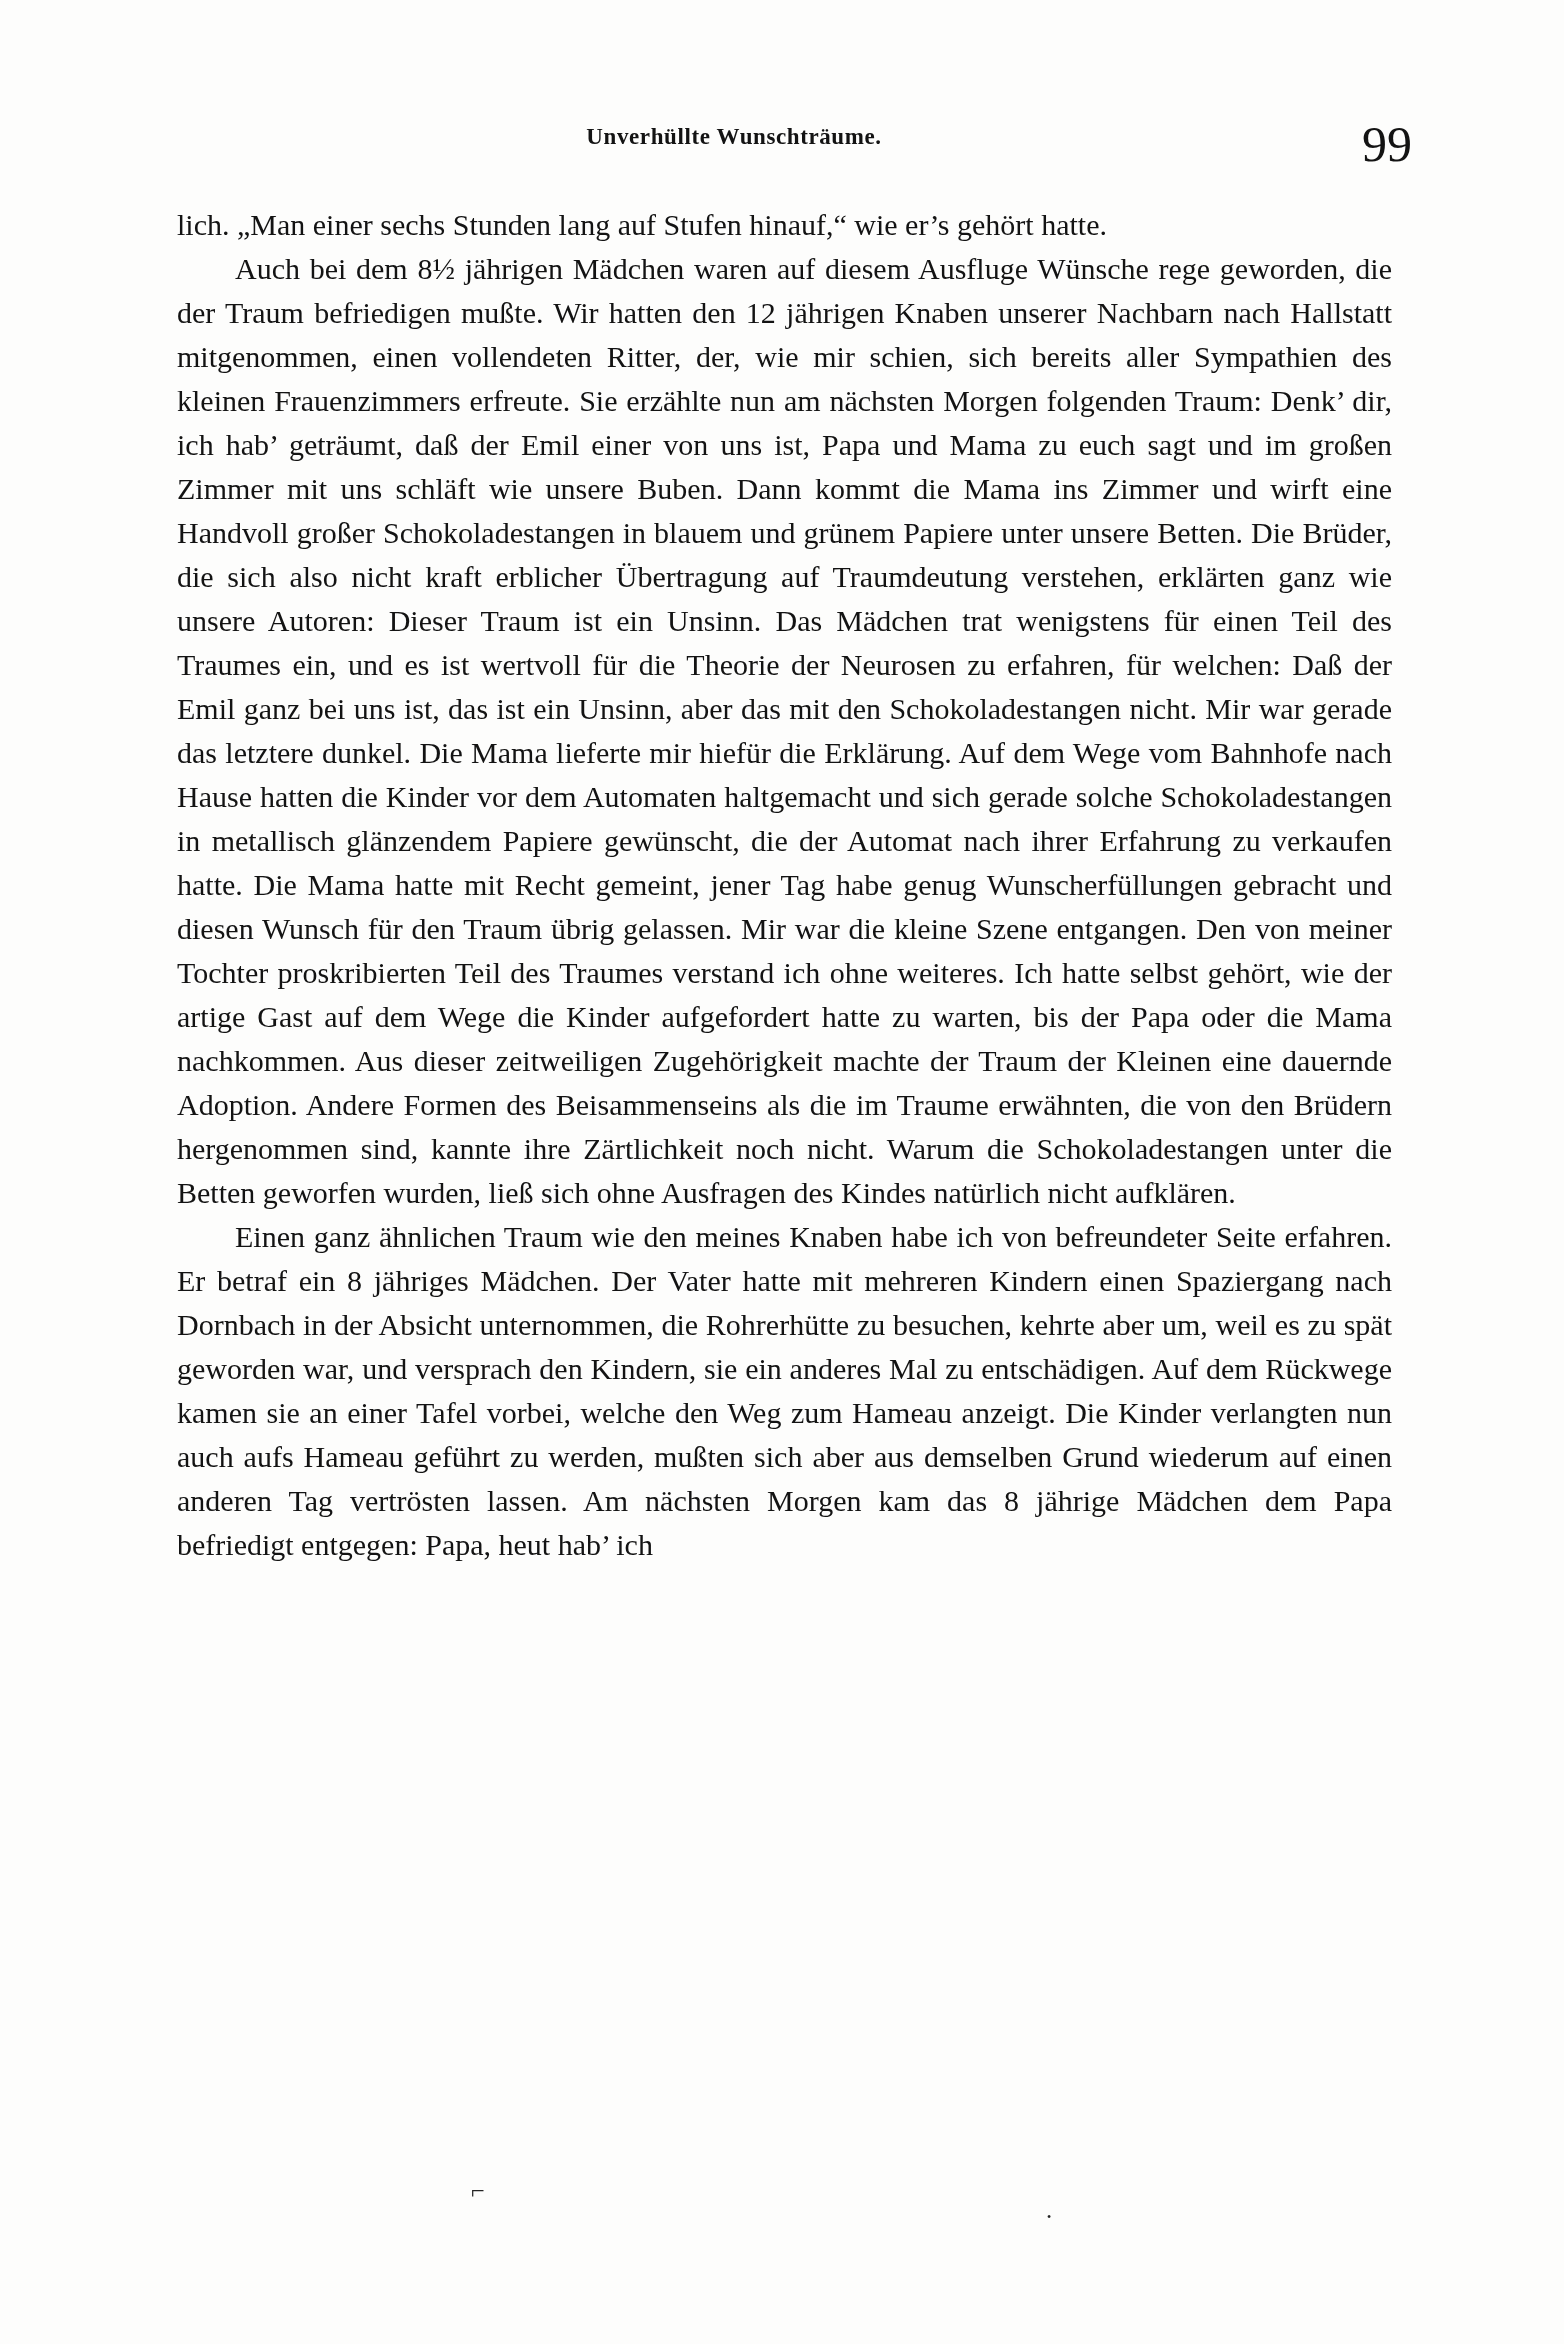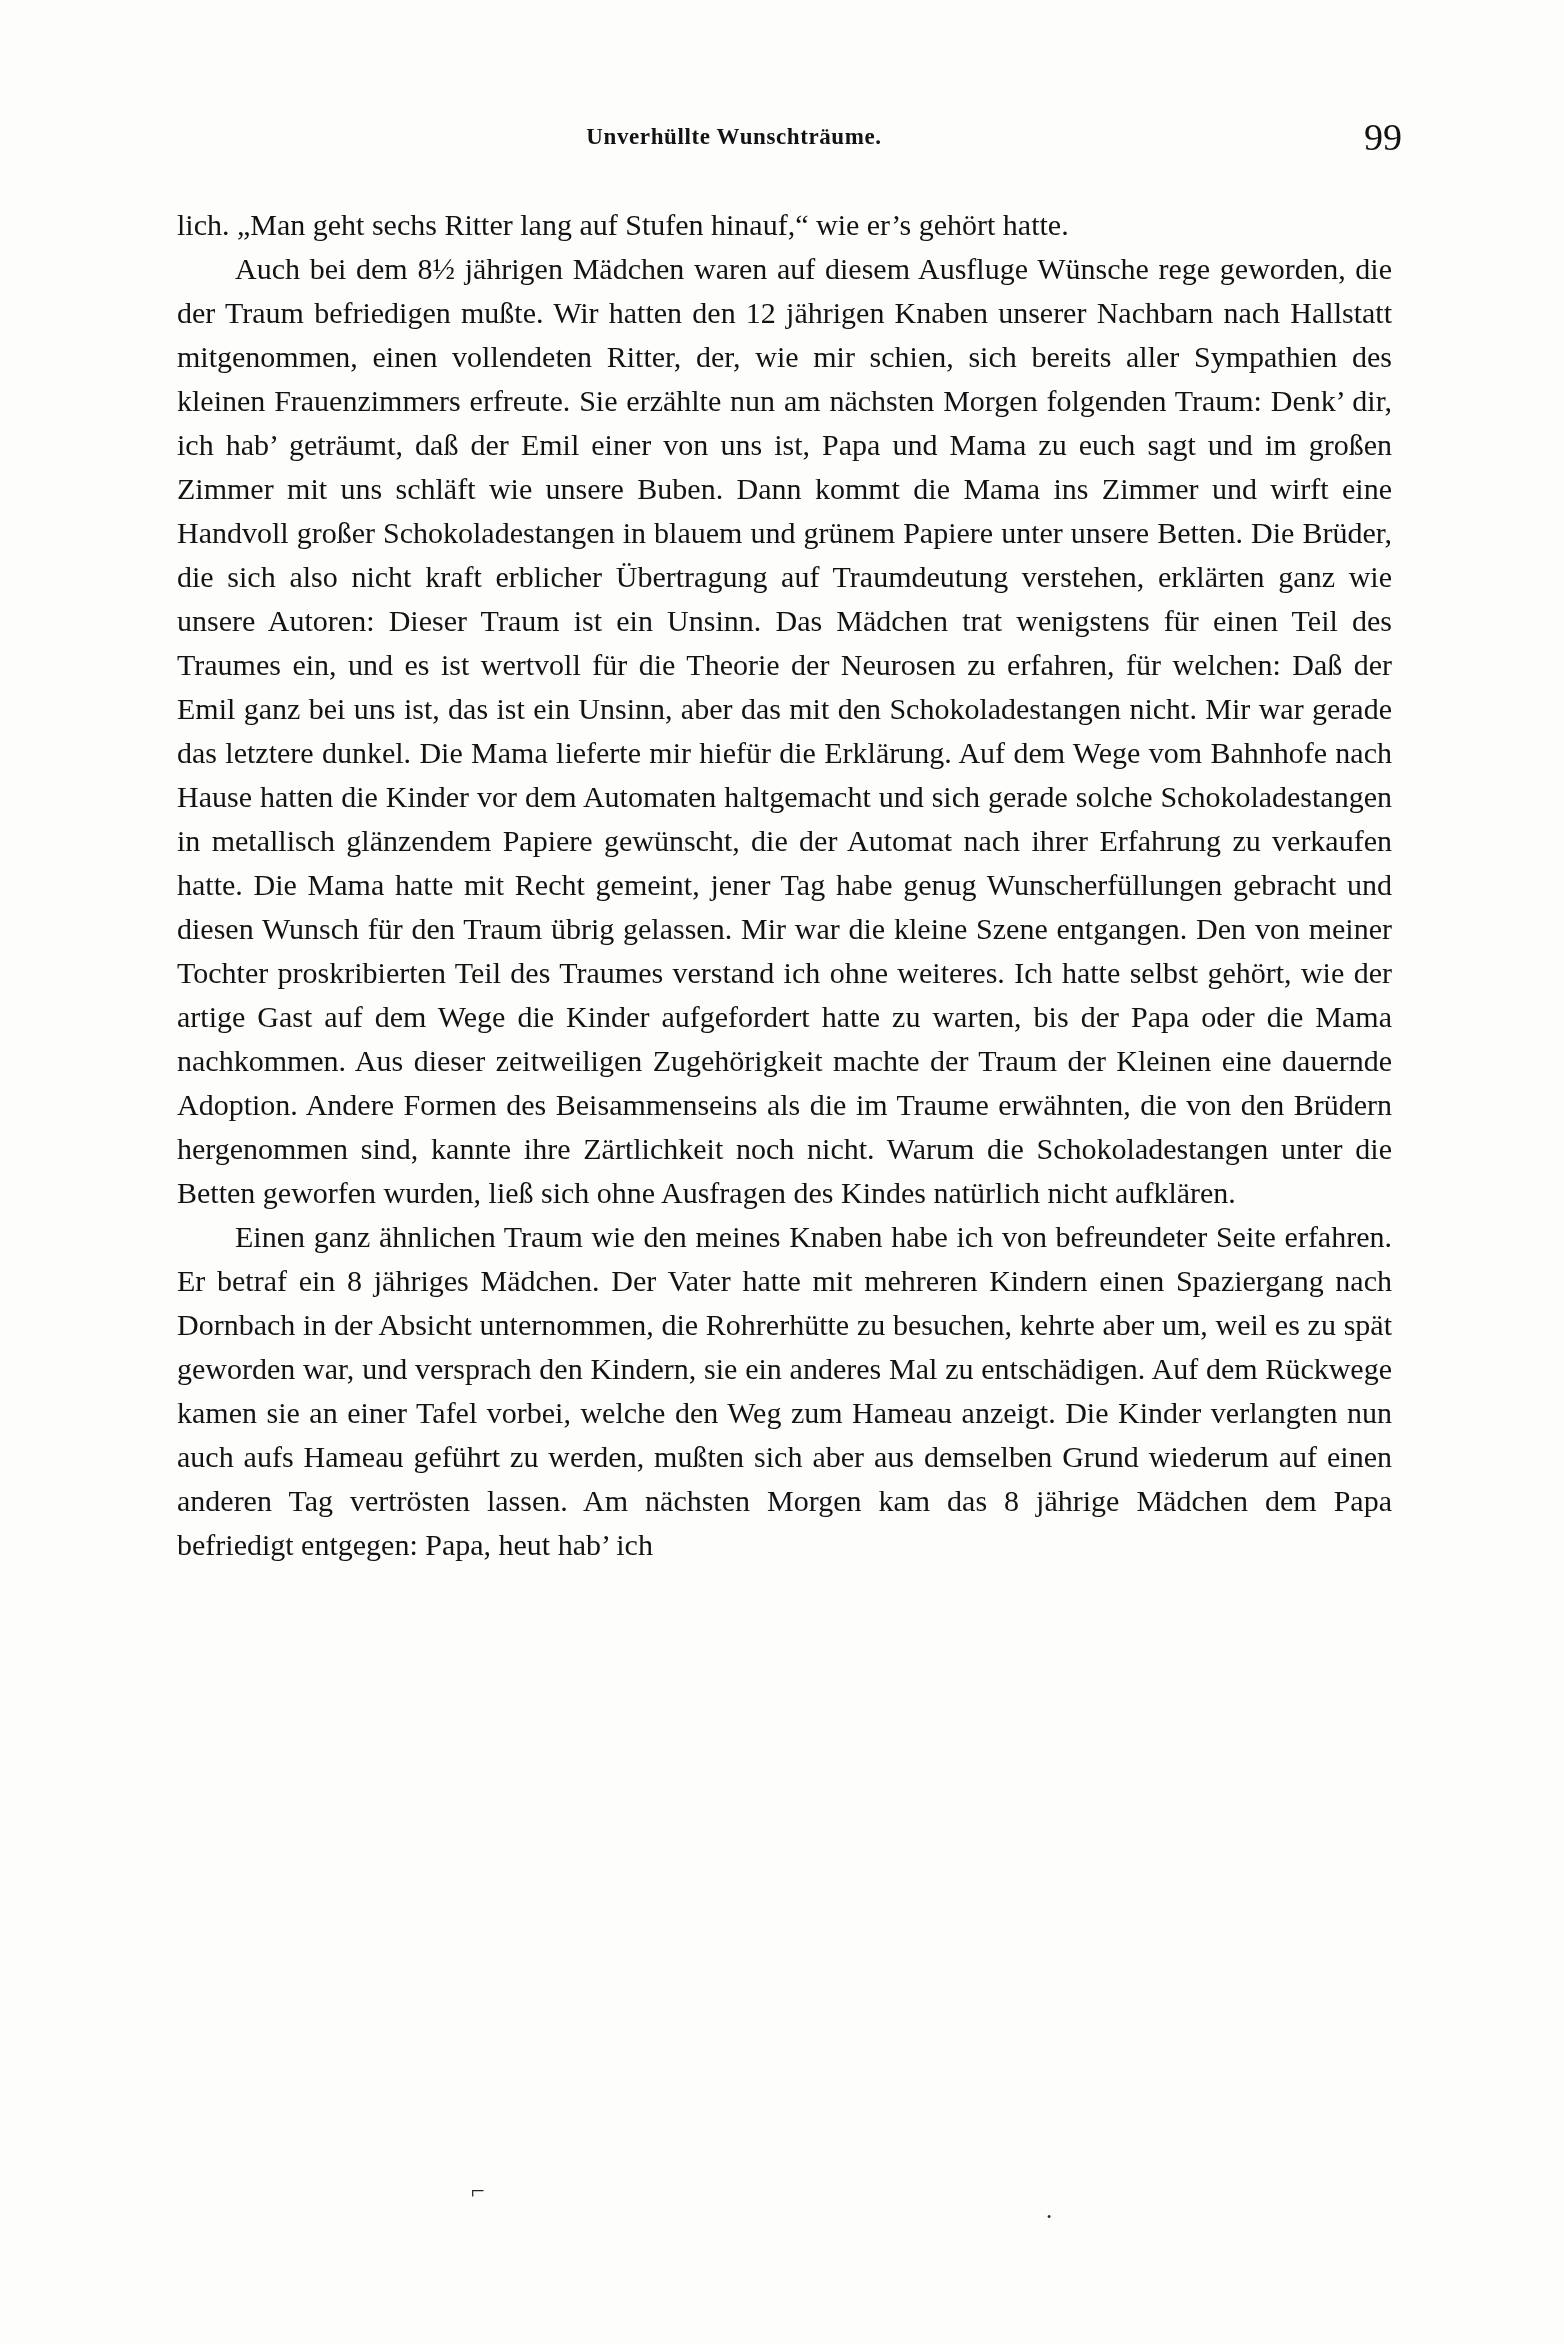--- a/index.html
+++ b/index.html
@@ -36,23 +36,23 @@
     top: 0;
     width: 1130px;
     text-align: center;
     font-size: 23px;
     letter-spacing: 0.6px;
     font-weight: 600;
     color: #131313;
   }
   .folio {
     position: absolute;
-    right: 10px;
+    right: 0;
     top: -9.4px;
-    font-size: 38px;
+    font-size: 50px;
     color: #131313;
     font-weight: 400;
   }
   .body-text {
     position: absolute;
     left: 177px;
     top: 203px;
     width: 1215px;
     font-size: 30px;
     line-height: 44px;
@@ -83,21 +83,21 @@
 <body>
 
 <div class="page">
 
   <div class="header">
     <div class="running-title">Unverhüllte Wunschträume.</div>
     <div class="folio">99</div>
   </div>
 
   <div class="body-text">
-    <p>lich. „Man geht sechs Ritter lang auf Stufen hinauf,“ wie er’s gehört hatte.</p>
+    <p>lich. „Man einer sechs Stunden lang auf Stufen hinauf,“ wie er’s gehört hatte.</p>
     <p class="indent">Auch bei dem 8½ jährigen Mädchen waren auf diesem Ausfluge Wünsche rege geworden, die der Traum befriedigen mußte. Wir hatten den 12 jährigen Knaben unserer Nachbarn nach Hallstatt mitgenommen, einen vollendeten Ritter, der, wie mir schien, sich bereits aller Sympathien des kleinen Frauenzimmers erfreute. Sie erzählte nun am nächsten Morgen folgenden Traum: Denk’ dir, ich hab’ geträumt, daß der Emil einer von uns ist, Papa und Mama zu euch sagt und im großen Zimmer mit uns schläft wie unsere Buben. Dann kommt die Mama ins Zimmer und wirft eine Handvoll großer Schokoladestangen in blauem und grünem Papiere unter unsere Betten. Die Brüder, die sich also nicht kraft erblicher Übertragung auf Traumdeutung verstehen, erklärten ganz wie unsere Autoren: Dieser Traum ist ein Unsinn. Das Mädchen trat wenigstens für einen Teil des Traumes ein, und es ist wertvoll für die Theorie der Neurosen zu erfahren, für welchen: Daß der Emil ganz bei uns ist, das ist ein Unsinn, aber das mit den Schokoladestangen nicht. Mir war gerade das letztere dunkel. Die Mama lieferte mir hiefür die Erklärung. Auf dem Wege vom Bahnhofe nach Hause hatten die Kinder vor dem Automaten haltgemacht und sich gerade solche Schokoladestangen in metallisch glänzendem Papiere gewünscht, die der Automat nach ihrer Erfahrung zu verkaufen hatte. Die Mama hatte mit Recht gemeint, jener Tag habe genug Wunscherfüllungen gebracht und diesen Wunsch für den Traum übrig gelassen. Mir war die kleine Szene entgangen. Den von meiner Tochter proskribierten Teil des Traumes verstand ich ohne weiteres. Ich hatte selbst gehört, wie der artige Gast auf dem Wege die Kinder aufgefordert hatte zu warten, bis der Papa oder die Mama nachkommen. Aus dieser zeitweiligen Zugehörigkeit machte der Traum der Kleinen eine dauernde Adoption. Andere Formen des Beisammenseins als die im Traume erwähnten, die von den Brüdern hergenommen sind, kannte ihre Zärtlichkeit noch nicht. Warum die Schokoladestangen unter die Betten geworfen wurden, ließ sich ohne Ausfragen des Kindes natürlich nicht aufklären.</p>
     <p class="indent">Einen ganz ähnlichen Traum wie den meines Knaben habe ich von befreundeter Seite erfahren. Er betraf ein 8 jähriges Mädchen. Der Vater hatte mit mehreren Kindern einen Spaziergang nach Dornbach in der Absicht unternommen, die Rohrerhütte zu besuchen, kehrte aber um, weil es zu spät geworden war, und versprach den Kindern, sie ein anderes Mal zu entschädigen. Auf dem Rückwege kamen sie an einer Tafel vorbei, welche den Weg zum Hameau anzeigt. Die Kinder verlangten nun auch aufs Hameau geführt zu werden, mußten sich aber aus demselben Grund wiederum auf einen anderen Tag vertrösten lassen. Am nächsten Morgen kam das 8 jährige Mädchen dem Papa befriedigt entgegen: Papa, heut hab’ ich</p>
   </div>
 
   <div class="footmark left">⌐</div>
   <div class="footmark right">·</div>
 
 </div>
 
 

